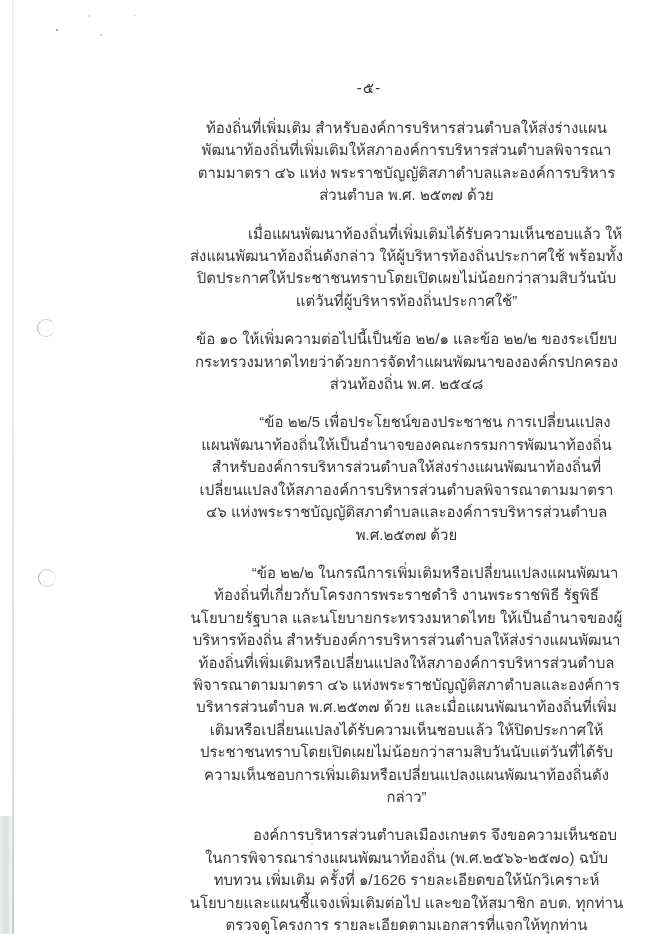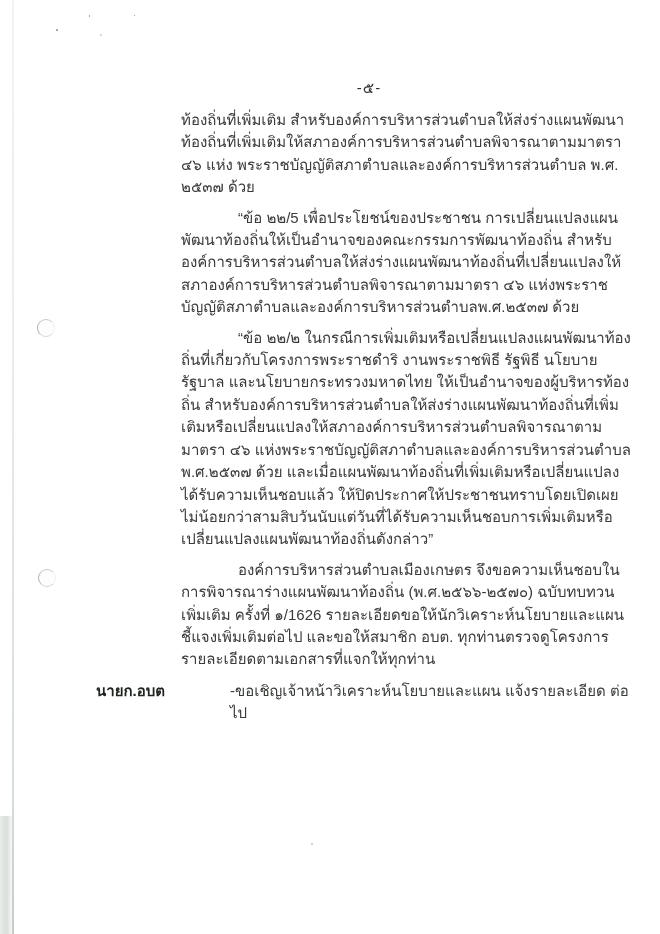--- a/index.html
+++ b/index.html
@@ -43,21 +43,21 @@
     text-align:center;font-size:15px;color:#2e3330;
     letter-spacing:1px;
   }
 
   
   .content{
     position:absolute;left:88px;top:101px;width:556px;
     font-size:15px;line-height:22.4px;
   }
   .body-block{margin-left:85px;width:467px;}
-  .para{margin:8px;text-indent:0;}
+  .para{margin:16px;text-indent:0;text-align:center;}
   .para.indent{text-indent:57px;}
 
   .speakers{margin-top:9px;width:556px;}
   .speaker-row{
     position:relative;
     padding-left:142px;
     margin-top:7px;
     min-height:22.4px;
   }
   .speaker-label{
@@ -80,20 +80,22 @@
   <div class="speck" style="left:89px;top:15px;width:1px;height:2px;"></div>
   <div class="speck" style="left:134px;top:15px;width:1px;height:1px;"></div>
   <div class="speck" style="left:100px;top:34px;width:2px;height:2px;background:#c9cdc9;"></div>
   <div class="speck" style="left:311px;top:843px;width:2px;height:2px;background:#bfc4bf;"></div>
 
   <div class="page-number">-๕-</div>
 
   <div class="content">
     <div class="body-block">
       <p class="para">ท้องถิ่นที่เพิ่มเติม  สำหรับองค์การบริหารส่วนตำบลให้ส่งร่างแผนพัฒนาท้องถิ่นที่เพิ่มเติมให้สภาองค์การบริหารส่วนตำบลพิจารณาตามมาตรา ๔๖ แห่ง พระราชบัญญัติสภาตำบลและองค์การบริหารส่วนตำบล พ.ศ. ๒๕๓๗ ด้วย</p>
+      <p class="para indent">เมื่อแผนพัฒนาท้องถิ่นที่เพิ่มเติมได้รับความเห็นชอบแล้ว ให้ส่งแผนพัฒนาท้องถิ่นดังกล่าว  ให้ผู้บริหารท้องถิ่นประกาศใช้ พร้อมทั้งปิดประกาศให้ประชาชนทราบโดยเปิดเผยไม่น้อยกว่าสามสิบวันนับแต่วันที่ผู้บริหารท้องถิ่นประกาศใช้”</p>
+      <p class="para">ข้อ ๑๐ ให้เพิ่มความต่อไปนี้เป็นข้อ ๒๒/๑ และข้อ ๒๒/๒ ของระเบียบกระทรวงมหาดไทยว่าด้วยการจัดทำแผนพัฒนาขององค์กรปกครองส่วนท้องถิ่น พ.ศ. ๒๕๔๘</p>
       <p class="para indent">“ข้อ ๒๒/5 เพื่อประโยชน์ของประชาชน การเปลี่ยนแปลงแผนพัฒนาท้องถิ่นให้เป็นอำนาจของคณะกรรมการพัฒนาท้องถิ่น สำหรับองค์การบริหารส่วนตำบลให้ส่งร่างแผนพัฒนาท้องถิ่นที่เปลี่ยนแปลงให้สภาองค์การบริหารส่วนตำบลพิจารณาตามมาตรา ๔๖ แห่งพระราชบัญญัติสภาตำบลและองค์การบริหารส่วนตำบลพ.ศ.๒๕๓๗ ด้วย</p>
       <p class="para indent">“ข้อ ๒๒/๒ ในกรณีการเพิ่มเติมหรือเปลี่ยนแปลงแผนพัฒนาท้องถิ่นที่เกี่ยวกับโครงการพระราชดำริ งานพระราชพิธี รัฐพิธี นโยบายรัฐบาล และนโยบายกระทรวงมหาดไทย ให้เป็นอำนาจของผู้บริหารท้องถิ่น สำหรับองค์การบริหารส่วนตำบลให้ส่งร่างแผนพัฒนาท้องถิ่นที่เพิ่มเติมหรือเปลี่ยนแปลงให้สภาองค์การบริหารส่วนตำบลพิจารณาตามมาตรา ๔๖ แห่งพระราชบัญญัติสภาตำบลและองค์การบริหารส่วนตำบล พ.ศ.๒๕๓๗ ด้วย และเมื่อแผนพัฒนาท้องถิ่นที่เพิ่มเติมหรือเปลี่ยนแปลงได้รับความเห็นชอบแล้ว ให้ปิดประกาศให้ประชาชนทราบโดยเปิดเผยไม่น้อยกว่าสามสิบวันนับแต่วันที่ได้รับความเห็นชอบการเพิ่มเติมหรือเปลี่ยนแปลงแผนพัฒนาท้องถิ่นดังกล่าว”</p>
       <p class="para indent">องค์การบริหารส่วนตำบลเมืองเกษตร  จึงขอความเห็นชอบในการพิจารณาร่างแผนพัฒนาท้องถิ่น (พ.ศ.๒๕๖๖-๒๕๗๐) ฉบับทบทวน เพิ่มเติม ครั้งที่ ๑/1626 รายละเอียดขอให้นักวิเคราะห์นโยบายและแผนชี้แจงเพิ่มเติมต่อไป  และขอให้สมาชิก อบต. ทุกท่านตรวจดูโครงการ รายละเอียดตามเอกสารที่แจกให้ทุกท่าน</p>
     </div>
 
     <div class="speakers">
       <div class="speaker-row">
         <span class="speaker-label">นายก.อบต</span>
         <span class="speaker-text">-ขอเชิญเจ้าหน้าวิเคราะห์นโยบายและแผน แจ้งรายละเอียด ต่อไป</span>
       </div>

